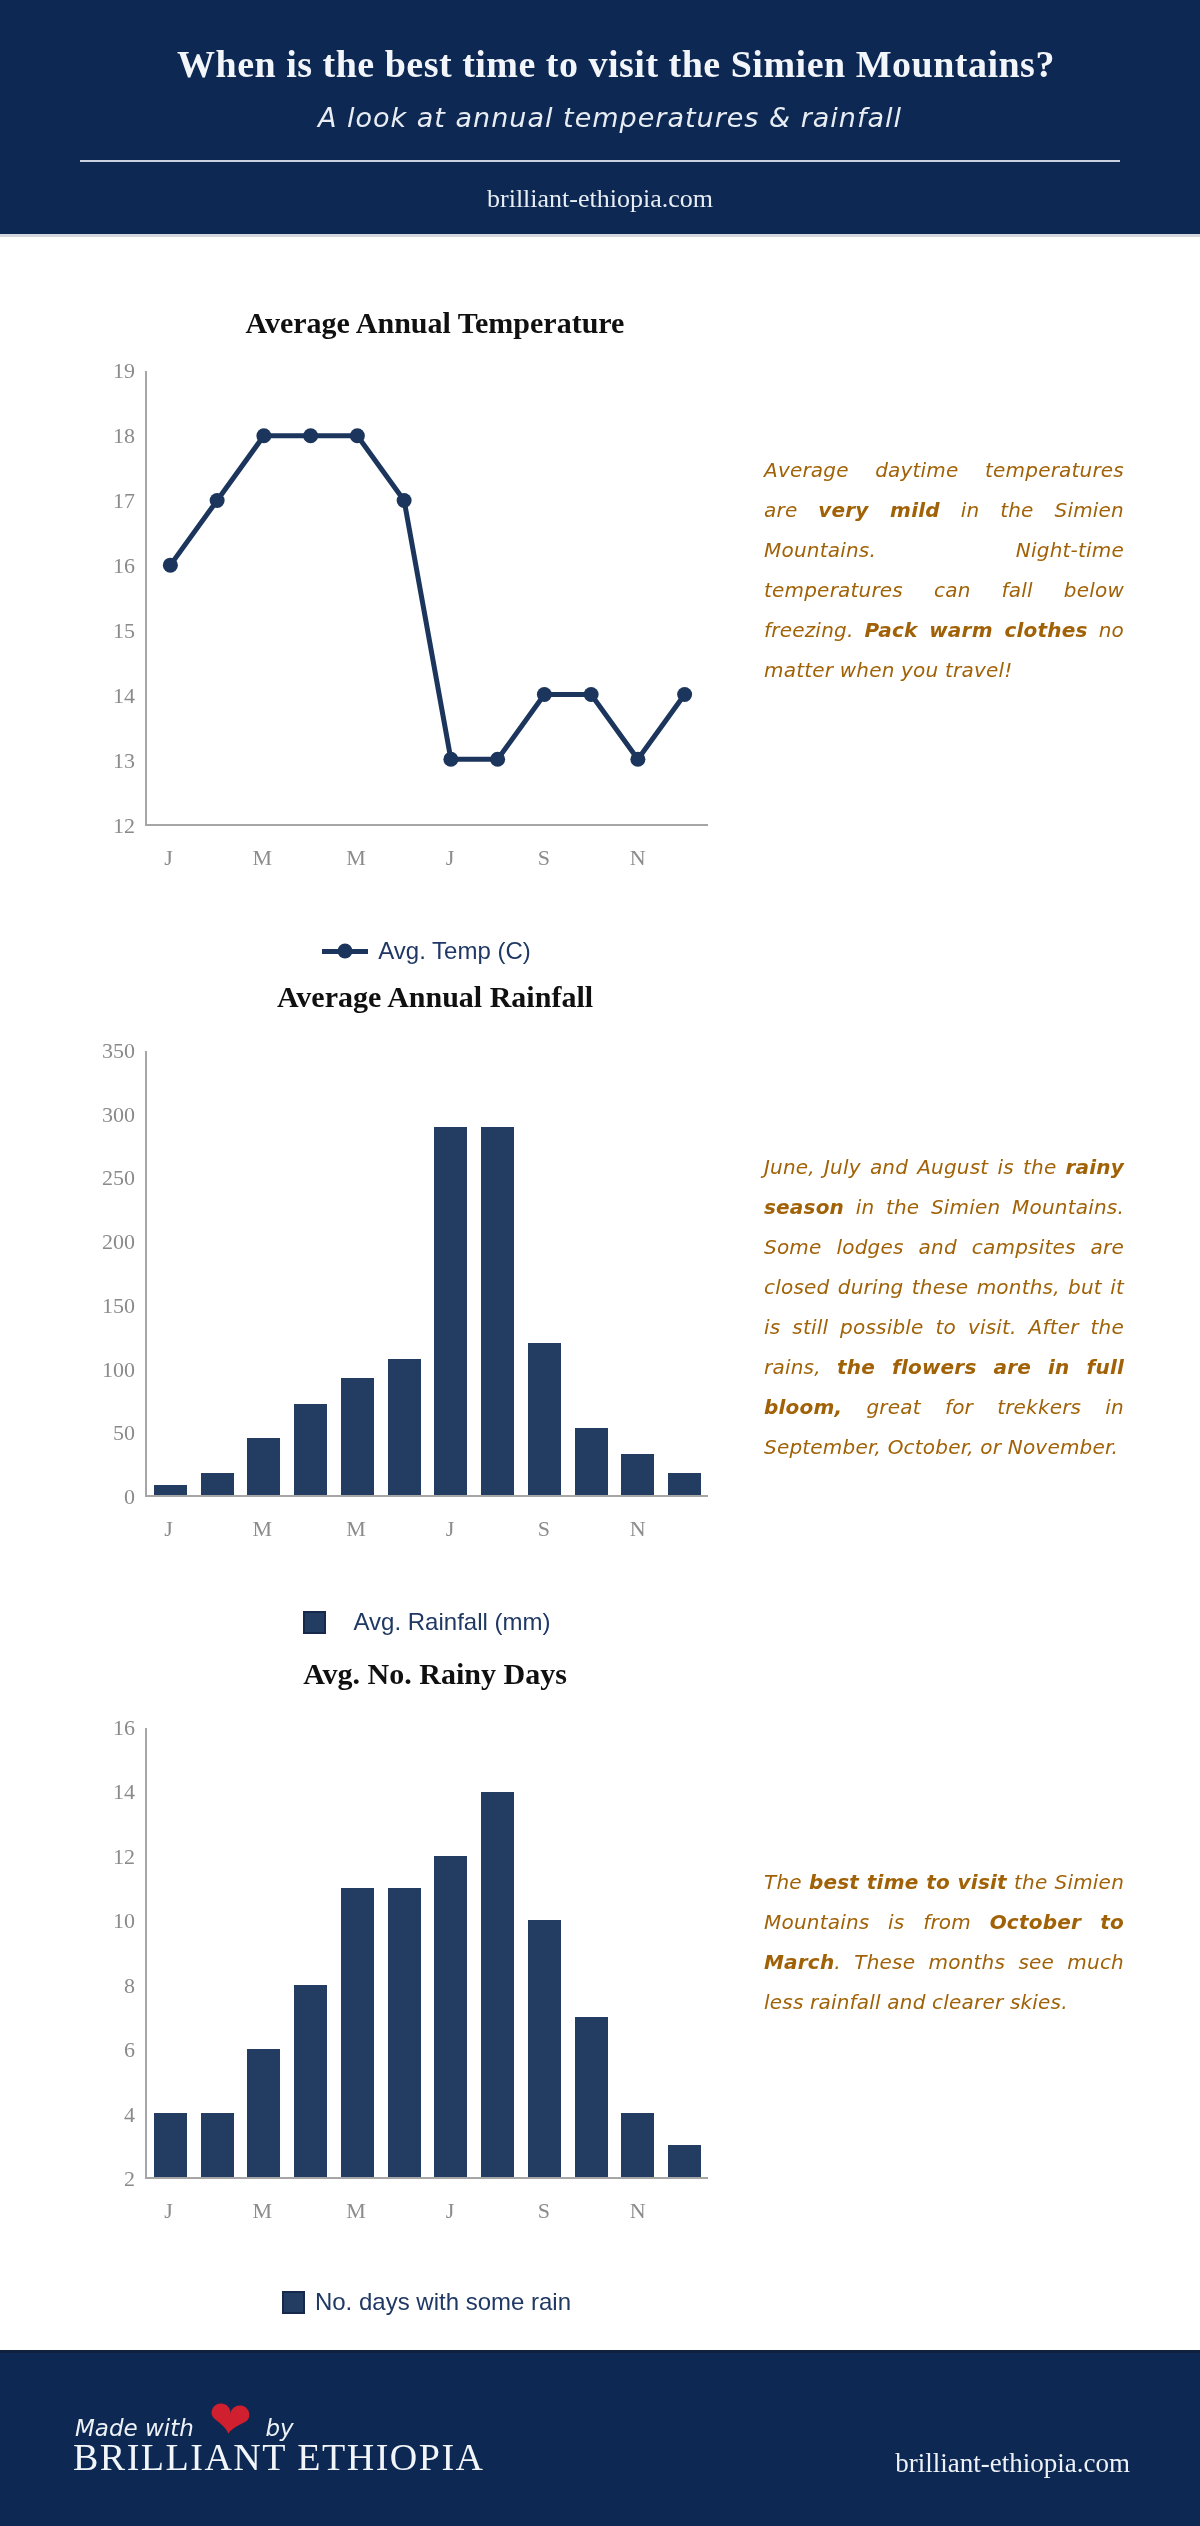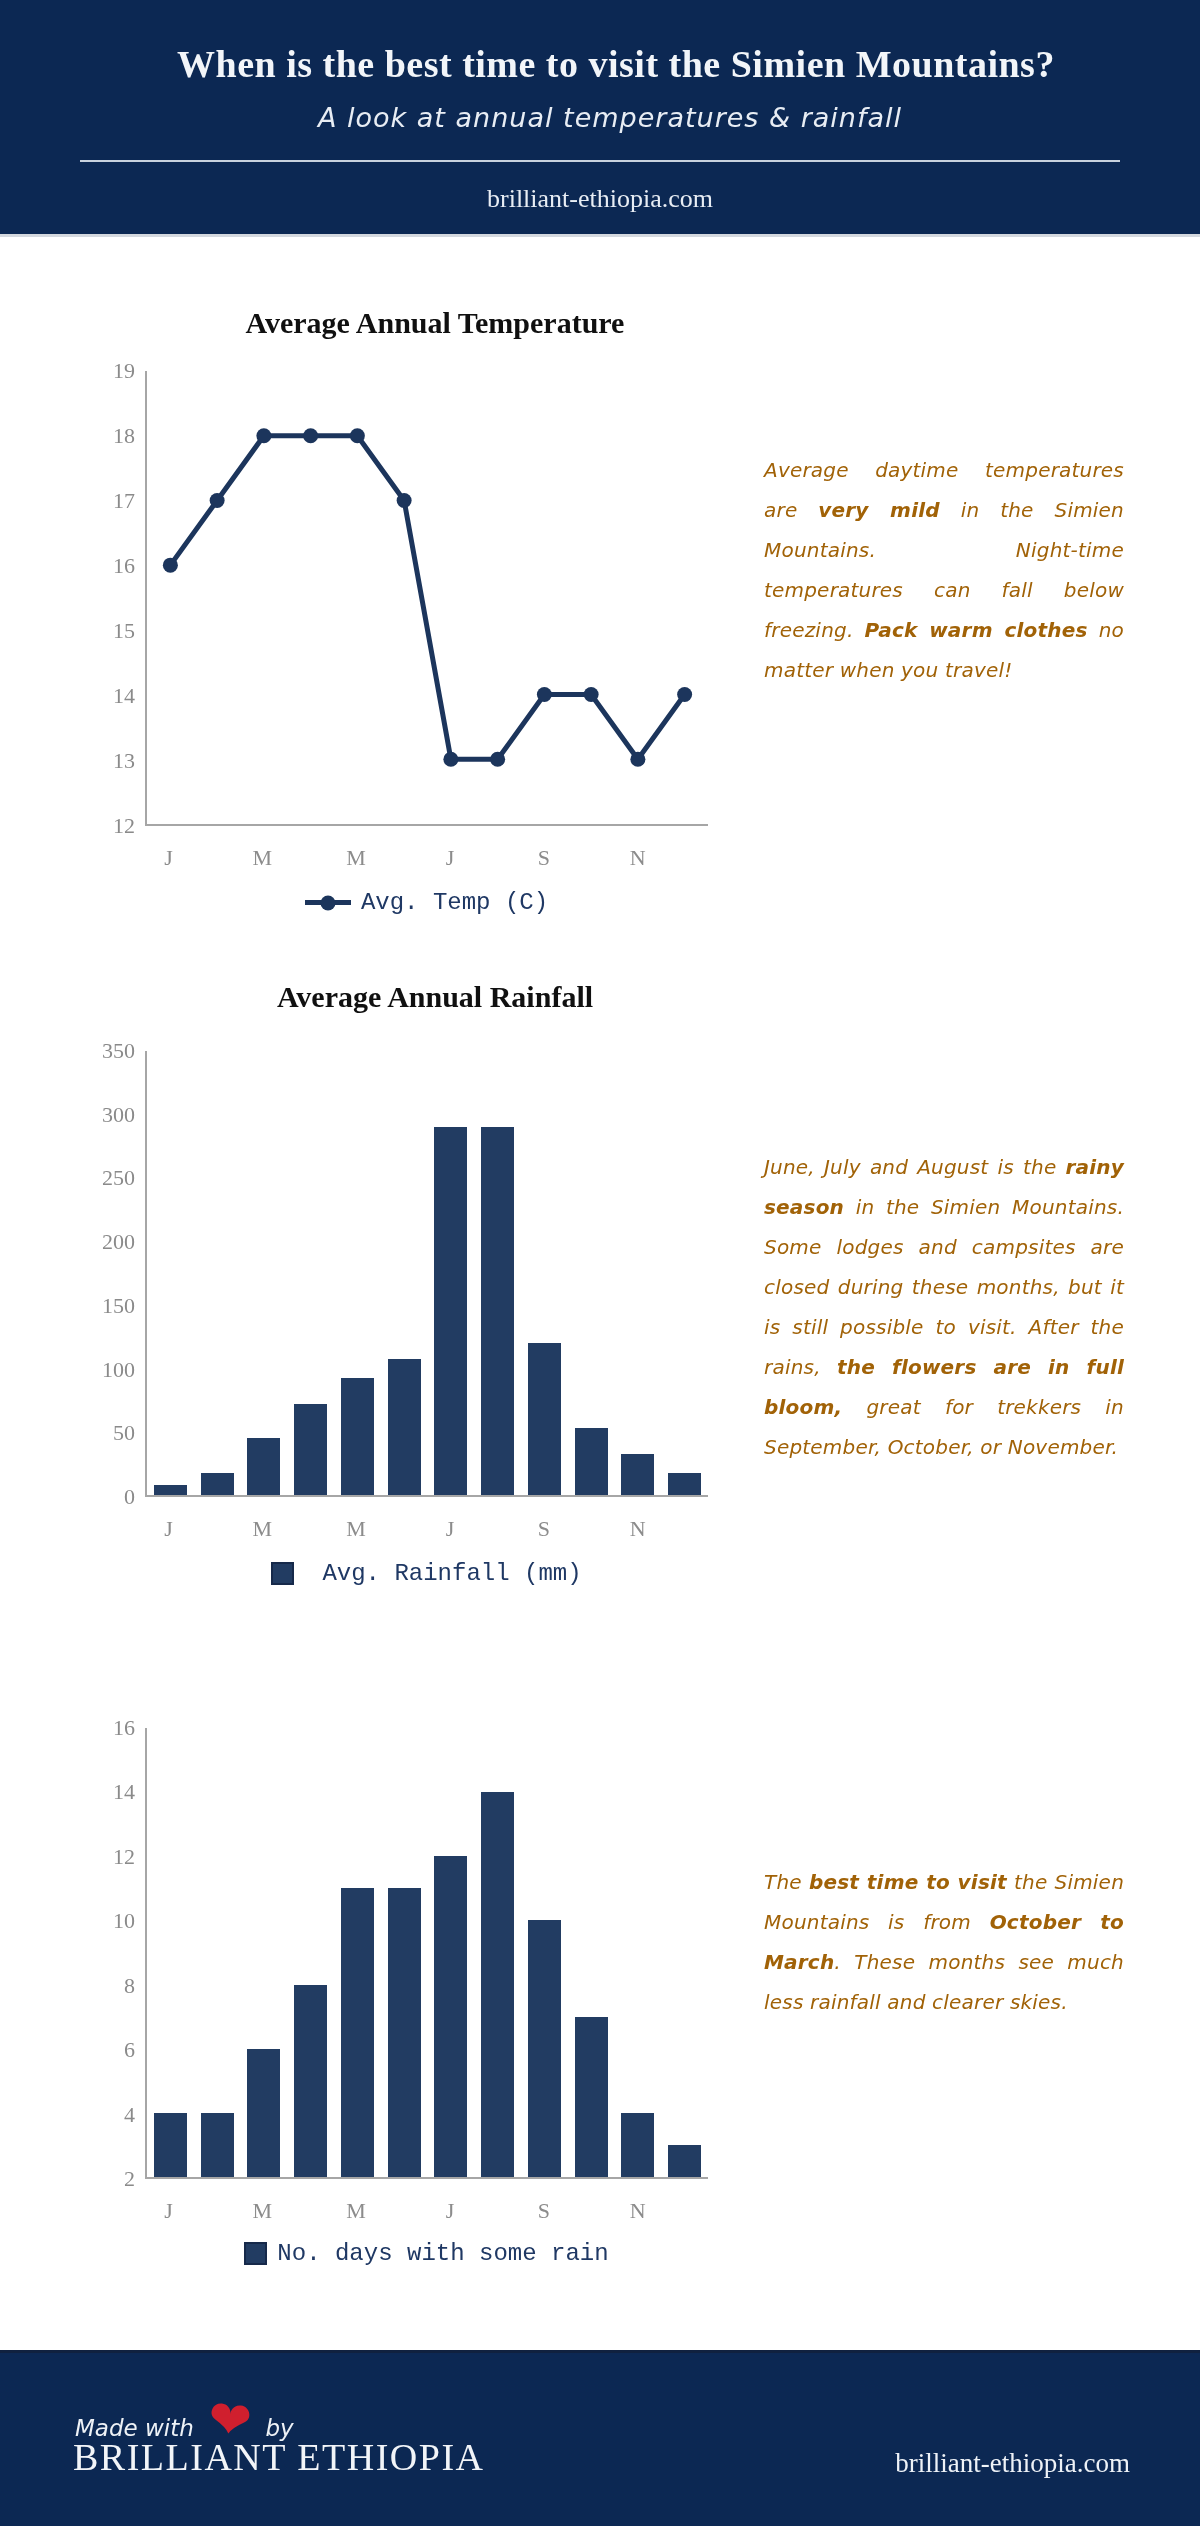--- a/index.html
+++ b/index.html
@@ -70,21 +70,22 @@
   }
   .xl-1 { top:845px; }
   .xl-2 { top:1516px; }
   .xl-3 { top:2198px; }
   .xlabel { flex:1 1 0; text-align:center; }
 
   .legend {
     position:absolute; left:145px; width:563px;
     display:flex; align-items:center; justify-content:center; gap:10px;
     color:#1f3864; font-size:24px;
-    font-family:Liberation Mono, monospace;
+    font-family:Liberation Sans, sans-serif;
+    margin-top:48px;
   }
   .lg-1 { top:889px; }
   .lg-2 { top:1560px;gap:28px; }
   .lg-3 { top:2240px; }
   .legend-line {
     position:relative; width:46px; height:5px; background:#1c355c;
   }
   .legend-line::after {
     content:""; position:absolute; left:50%; top:50%;
     width:15px; height:15px; border-radius:50%;
@@ -233,20 +234,21 @@
       <div class="xlabel"></div>
       <div class="xlabel">N</div>
       <div class="xlabel"></div>
     </div>
   <div class="legend lg-2">
     <span class="legend-square"></span>
     <span>Avg. Rainfall (mm)</span>
   </div>
   <div class="annotation ann-2"><span>June, July and August is the </span><b>rainy season</b><span> in the Simien Mountains. Some lodges and campsites are closed during these months, but it is still possible to visit. After the rains, </span><b>the flowers are in full bloom,</b><span> great for trekkers in September, October, or November.</span></div>
 
+  <div class="chart-title title-3">Avg. No. Rainy Days</div>
   <div class="chart chart-3">
     <div class="yticks">
         <div class="ytick" style="top: 0%;">16</div>
         <div class="ytick" style="top: 14.2857%;">14</div>
         <div class="ytick" style="top: 28.5714%;">12</div>
         <div class="ytick" style="top: 42.8571%;">10</div>
         <div class="ytick" style="top: 57.1429%;">8</div>
         <div class="ytick" style="top: 71.4286%;">6</div>
         <div class="ytick" style="top: 85.7143%;">4</div>
         <div class="ytick" style="top: 100%;">2</div>

